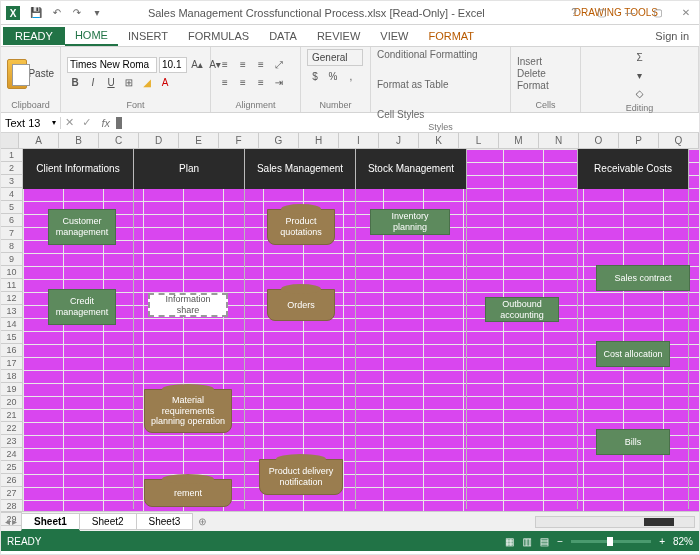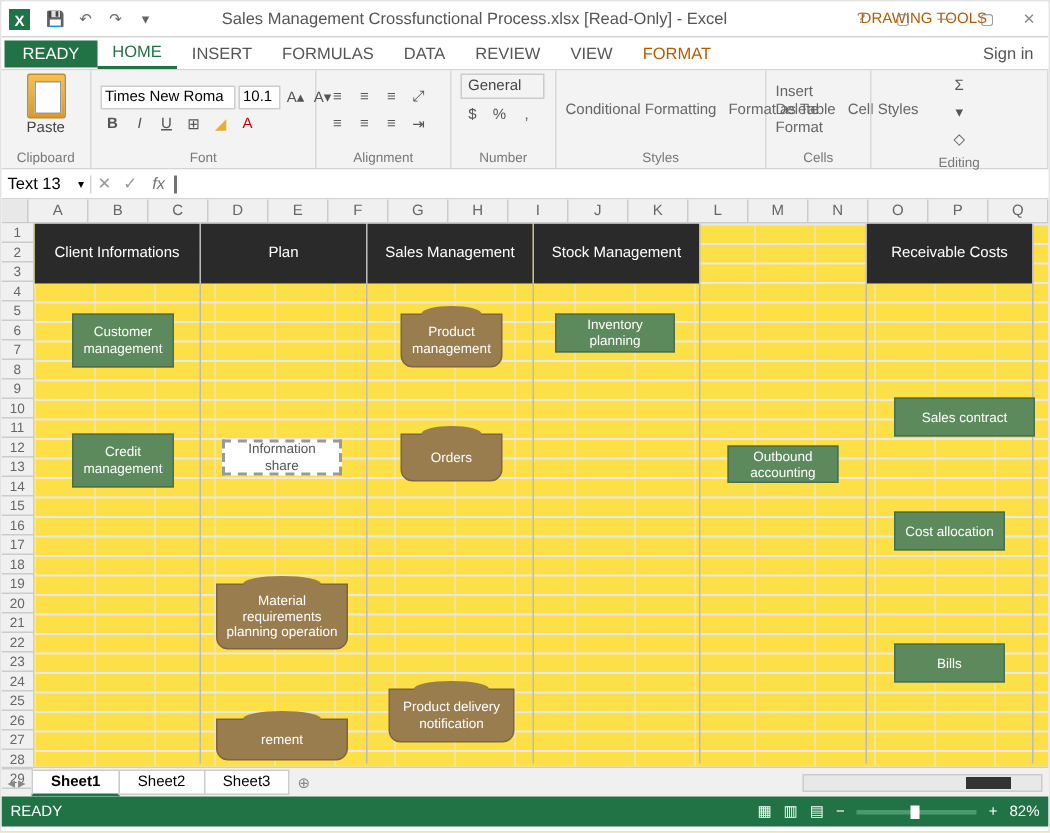--- a/index.html
+++ b/index.html
@@ -25,33 +25,33 @@
 .paste-ico{width:26px;height:30px;background:linear-gradient(#f6c24a,#d99a2b);border:1px solid #c08a30;border-radius:2px;position:relative}
 .paste-ico:before{content:"";position:absolute;top:4px;left:4px;width:16px;height:20px;background:#fff;border:1px solid #999}
 .fontbox{display:flex;flex-direction:column;gap:2px}
 .fsel{display:flex;gap:2px}
 .fsel input{font-size:10px;border:1px solid #ccc;padding:1px 2px;background:#fff}
 .fname{width:90px}
 .fsize{width:28px}
 .btnrow{display:flex;gap:2px}
 .sbtn{width:16px;height:16px;border:1px solid transparent;display:flex;align-items:center;justify-content:center;font-size:10px;color:#555}
 .alignbox{display:flex;flex-direction:column;gap:2px}
-.stylelist{display:flex;gap:8px;font-size:10px;color:#666}
+.stylelist{display:flex;flex-direction:column;gap:19px;font-size:10px;color:#666}
 .stylelist div{white-space:nowrap}
 .cellslist{display:flex;flex-direction:column;gap:1px;font-size:10px;color:#666}
 .fbar{height:20px;background:#fff;display:flex;align-items:center;border-bottom:1px solid #d4d4d4}
 .namebox{width:60px;border-right:1px solid #d4d4d4;padding:0 4px;font-size:11px;display:flex;align-items:center;justify-content:space-between}
-.fx{padding:0 6px;color:#777;font-style:italic;border-right:2px solid #737373}
+.fx{padding:0 6px;color:#777;font-style:italic;border-right:6px solid #737373}
 .colhdr{height:16px;background:#f0f0f0;display:flex;border-bottom:1px solid #ccc}
 .colhdr .sel{width:22px;border-right:1px solid #ccc;background:#e8e8e8}
 .colhdr .c{flex:0 0 40px;border-right:1px solid #ccc;text-align:center;font-size:10px;color:#666;line-height:16px}
 .sheet{display:flex;height:362px}
 .rowhdr{width:22px;background:#f0f0f0;border-right:1px solid #ccc;display:flex;flex-direction:column}
 .rowhdr .r{height:13px;border-bottom:1px solid #ccc;font-size:9px;color:#666;text-align:center;line-height:13px}
-.canvas{flex:1;position:relative;background:#fde047;overflow:hidden}
+.canvas{flex:1;position:relative;background:#d946ef;overflow:hidden}
 .grid{position:absolute;inset:0;background-image:linear-gradient(#e8e8e8 1px,transparent 1px),linear-gradient(90deg,#e8e8e8 1px,transparent 1px);background-size:40px 13px}
 .swim{position:absolute;left:0;top:0;right:10px;display:flex}
 .swimcol{flex:1;border-right:1px solid #bbb}
 .swimhdr{height:40px;background:#2a2a2a;color:#fff;font-size:10px;display:flex;align-items:center;justify-content:center;text-align:center;padding:0 6px;line-height:1.2}
 .swimbody{height:320px;position:relative}
 .box{position:absolute;font-size:9px;color:#fff;display:flex;align-items:center;justify-content:center;text-align:center;padding:4px;line-height:1.2}
 .green{background:#5d8a5d;border:1px solid #4a6f4a}
 .brown{background:#9a7d4f;border:1px solid #7d6540;border-radius:0 0 8px 8px}
 .brown:before{content:"";position:absolute;top:-6px;left:20%;right:20%;height:10px;background:#9a7d4f;border-radius:50%}
 .sel-box{background:#fff;border:2px dashed #999;color:#555}
@@ -101,21 +101,21 @@
   <div class="tab">FORMULAS</div>
   <div class="tab">DATA</div>
   <div class="tab">REVIEW</div>
   <div class="tab">VIEW</div>
   <div class="tab ctx">FORMAT</div>
   <div class="signin">Sign in</div>
 </div>
 
 <div class="ribbon">
   <div class="rgroup" style="width:60px">
-    <div class="body" style="flex-direction:column;gap:1px">
+    <div class="body" style="flex-direction:row;gap:1px">
       <div class="paste-ico"></div>
       <div style="font-size:10px">Paste</div>
     </div>
     <div class="lbl">Clipboard</div>
   </div>
   <div class="rgroup" style="width:150px">
     <div class="body">
         <div class="fontbox">
       <div class="fsel">
         <input class="fname" value="Times New Roma" style="">
@@ -279,21 +279,21 @@
         <div class="swimhdr">Plan</div>
         <div class="swimbody">
           <div class="box sel-box" style="left:14px;top:104px;width:80px;height:24px">Information share</div>
           <div class="box brown" style="left:10px;top:200px;width:88px;height:44px">Material requirements planning operation</div>
           <div class="box brown" style="left:10px;top:290px;width:88px;height:28px">rement</div>
         </div>
       </div>
       <div class="swimcol">
         <div class="swimhdr">Sales Management</div>
         <div class="swimbody">
-          <div class="box brown" style="left:22px;top:20px;width:68px;height:36px">Product management</div>
+          <div class="box brown" style="left:22px;top:20px;width:68px;height:36px">Product quotations</div>
           <div class="box brown" style="left:22px;top:100px;width:68px;height:32px">Orders</div>
           <div class="box brown" style="left:14px;top:270px;width:84px;height:36px">Product delivery notification</div>
         </div>
       </div>
       <div class="swimcol">
         <div class="swimhdr">Stock Management</div>
         <div class="swimbody">
           <div class="box green" style="left:14px;top:20px;width:80px;height:26px">Inventory planning</div>
         </div>
       </div>

